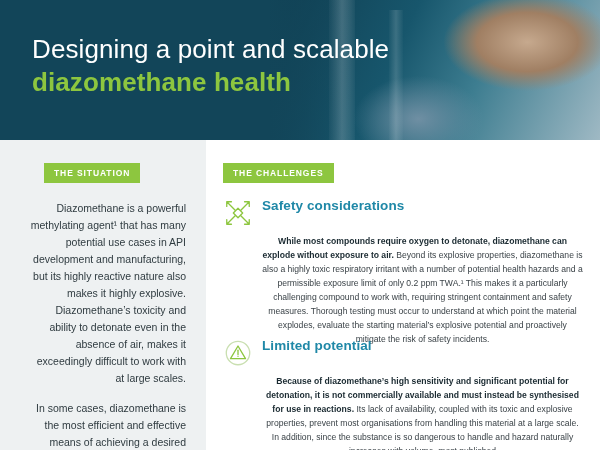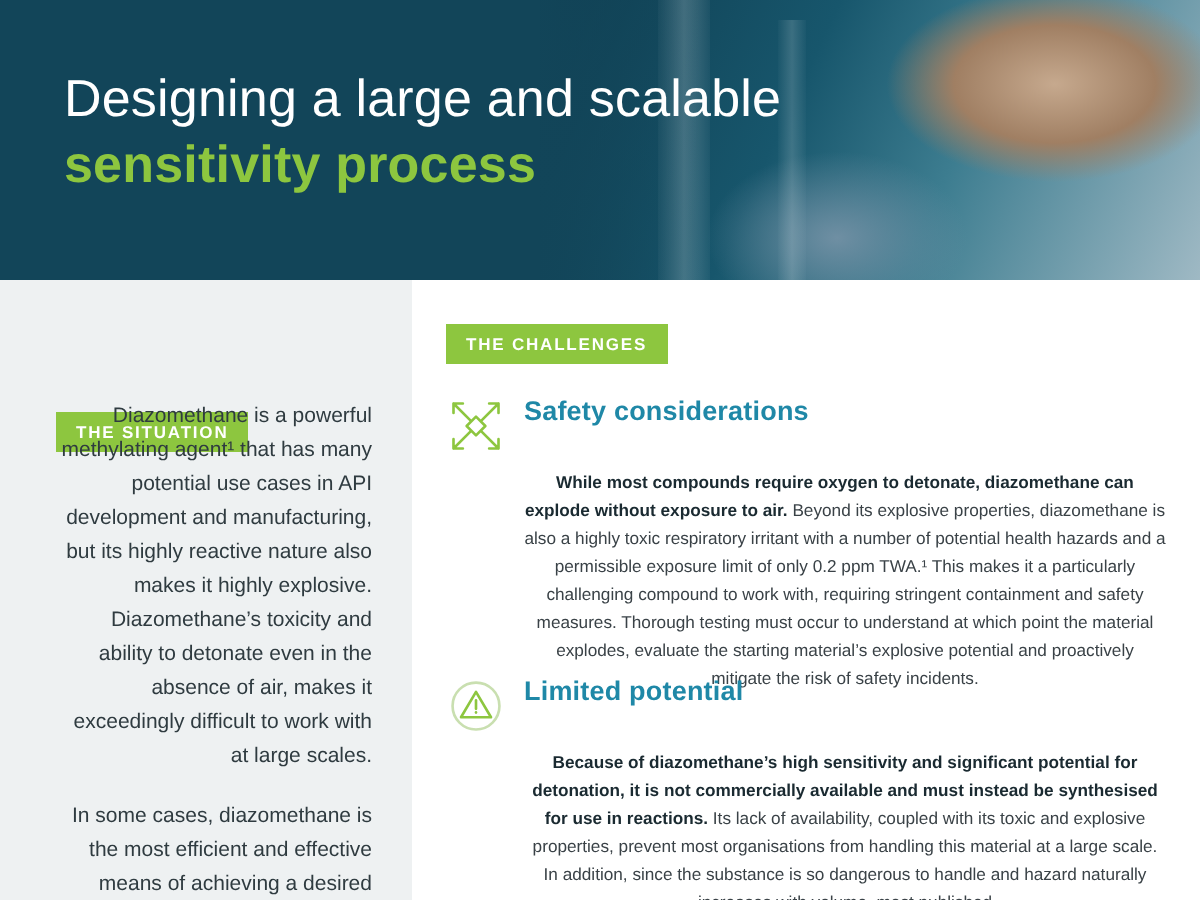--- a/index.html
+++ b/index.html
@@ -111,21 +111,21 @@
 
   .tag {
     display: inline-block;
     background: #8dc63f;
     color: #ffffff;
     font-size: 8.5px;
     font-weight: 700;
     letter-spacing: 0.9px;
     padding: 5px 10px 5px 10px;
   }
-  .left-tag-wrap { position: absolute; left: 28px; top: 22px; margin-top: 44px; }
+  .left-tag-wrap { position: absolute; left: 44px; top: 22px; }
   .right-tag-wrap { position: absolute; left: 17px; top: 22px; text-decoration: underline; }
 
   .left-body {
     position: absolute;
     left: 28px;
     top: 60px;
     width: 158px;
     font-size: 10.5px;
     line-height: 1.62;
     color: #2f3b40;
@@ -167,22 +167,22 @@
   }
   .sec-body b { color: #1a2a31; }
 </style>
 </head>
 <body>
 
 <div class="hero">
   <div class="hero-photo"></div>
   <div class="hero-fade"></div>
   <div class="hero-text">
-    <div class="hero-line1">Designing a large and scalable</div>
-    <div class="hero-line2">sensitivity process</div>
+    <div class="hero-line1">Designing a point and scalable</div>
+    <div class="hero-line2">diazomethane health</div>
   </div>
 </div>
 
 <div class="content">
 
   <div class="left-col">
     <div class="left-tag-wrap">
       <span class="tag">THE SITUATION</span>
     </div>
     <div class="left-body">

